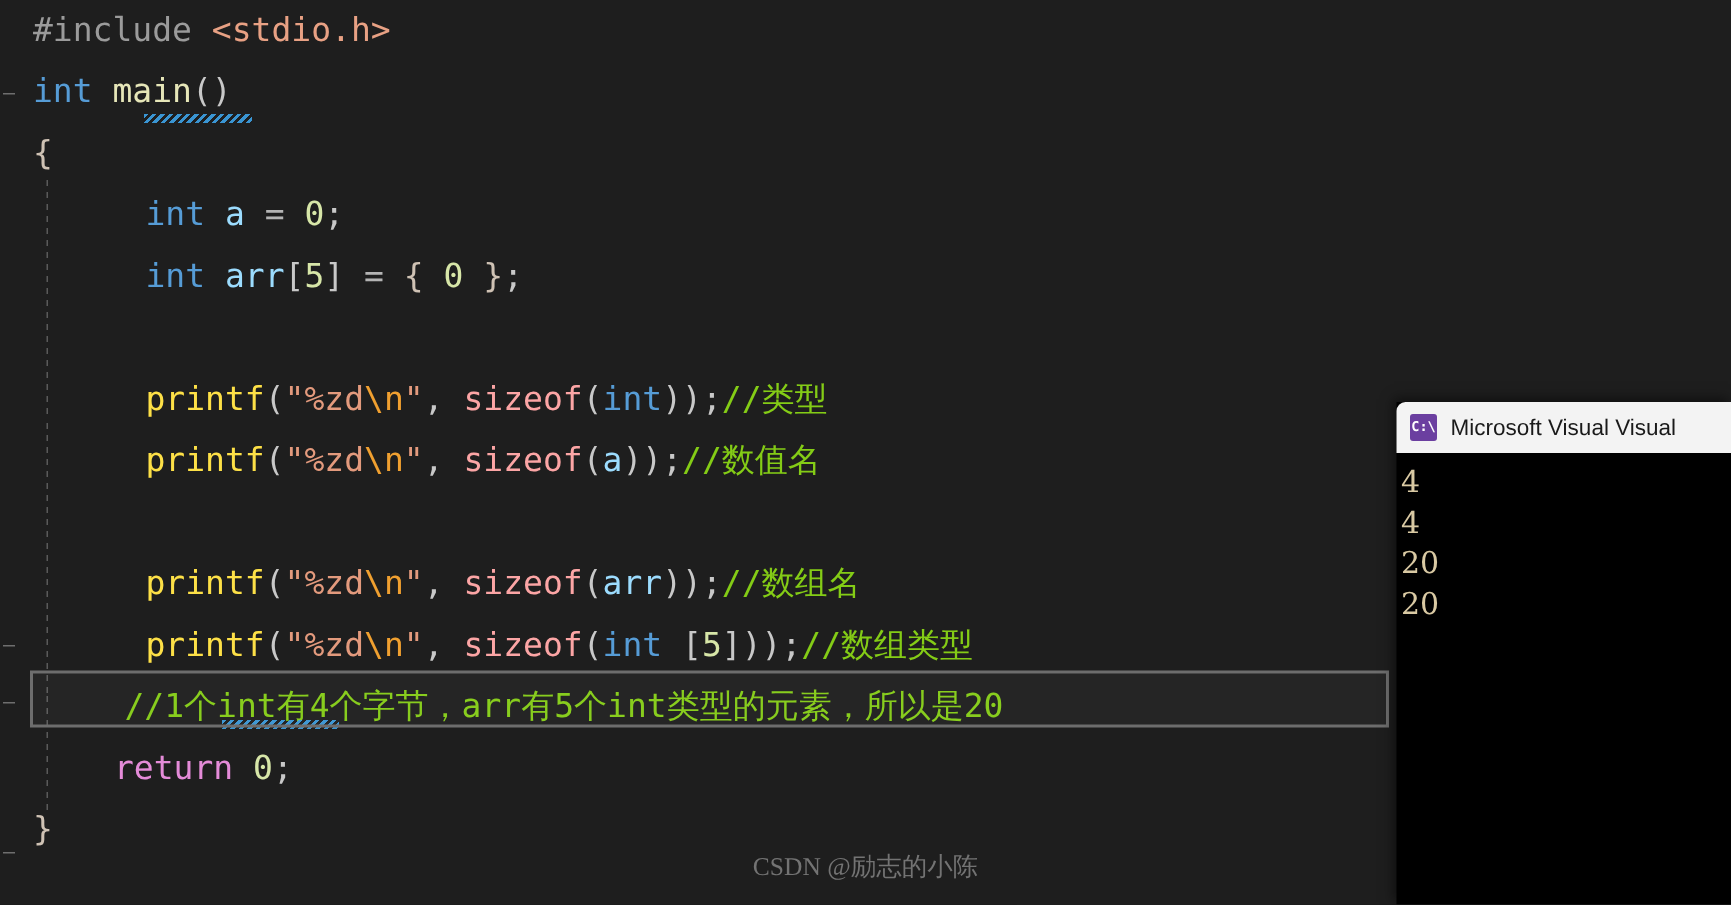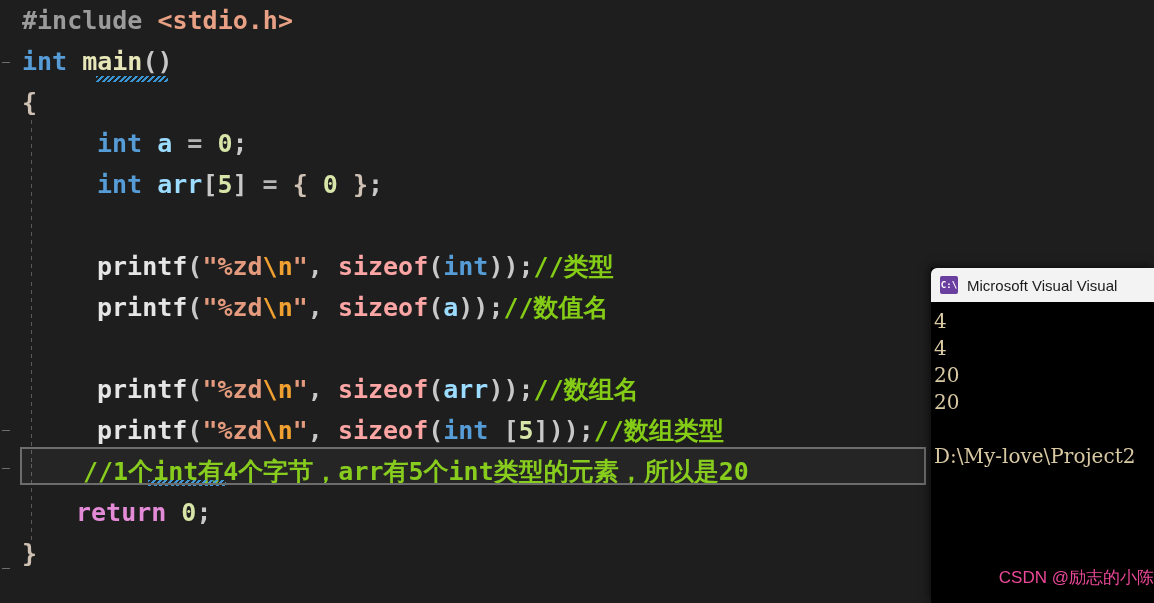--- a/index.html
+++ b/index.html
@@ -30,31 +30,31 @@
   .indent-guide {
     position:absolute; left:31px; width:1px;
     background:repeating-linear-gradient(to bottom,
        #5a5a5a 0px, #5a5a5a 4px, transparent 4px, transparent 8px);
   }
 
   .code-line {
     position:absolute; left:0; height:41px;
     white-space:pre;
     font-family:"DejaVu Sans Mono", monospace;
-    font-size:25px; line-height:41px;
-    font-weight:bold;
+    font-size:22px; line-height:41px;
+    font-weight:normal;
     letter-spacing:0px;
   }
 
   
   .t-pre      { color:#9b9b9b; }
   .t-hdr      { color:#e8a184; }
   .t-kw       { color:#569cd6; }
   .t-kw2      { color:#fca5a5; }
-  .t-fn       { color:#e5e5e5; }
+  .t-fn       { color:#fde047; }
   .t-fn2      { color:#e6e6b8; }
   .t-punc     { color:#c8c8c8; }
   .t-brace    { color:#cfc2b4; }
   .t-var      { color:#9cdcfe; }
   .t-num      { color:#d7e6a8; }
   .t-str      { color:#e39a7d; }
   .t-esc      { color:#f0a030; }
   .t-cmt      { color:#84cc16; }
   .t-ret      { color:#e48bd8; }
   .t-op       { color:#b4b4b4; }
@@ -109,23 +109,23 @@
     color:#d9c9a3;
     font-family:"DejaVu Serif", serif;
     font-size:20px; line-height:27px;
     white-space:nowrap;
   }
   .con-line.cjk { color:#e8e8e8; }
   .con-blank { height:27px; }
 
   #watermark {
     position:absolute; left:0; right:0; bottom:14px;
-    text-align:right;
-    color:#ec4899; font-size:17px;
-    font-family:Liberation Sans, sans-serif;
+    text-align:center;
+    color:#737373; font-size:17px;
+    font-family:Liberation Serif, serif;
     white-space:nowrap;
   }
 </style>
 </head>
 <body>
 
 <div id="root">
 
   <div id="editor">
 
@@ -167,19 +167,18 @@
     <div id="console-titlebar">
       <div id="console-icon">C:\</div>
       <div id="console-title">Microsoft Visual Visual</div>
     </div>
     <div id="console-body">
         <div class="con-line">4</div>
         <div class="con-line">4</div>
         <div class="con-line">20</div>
         <div class="con-line">20</div>
         <div class="con-blank"></div>
-        <div class="con-line">D:\My-love\Project2</div>
       </div>
   </div>
 
   <div id="watermark">CSDN @励志的小陈</div>
 
 </div>
 
 </body></html>

